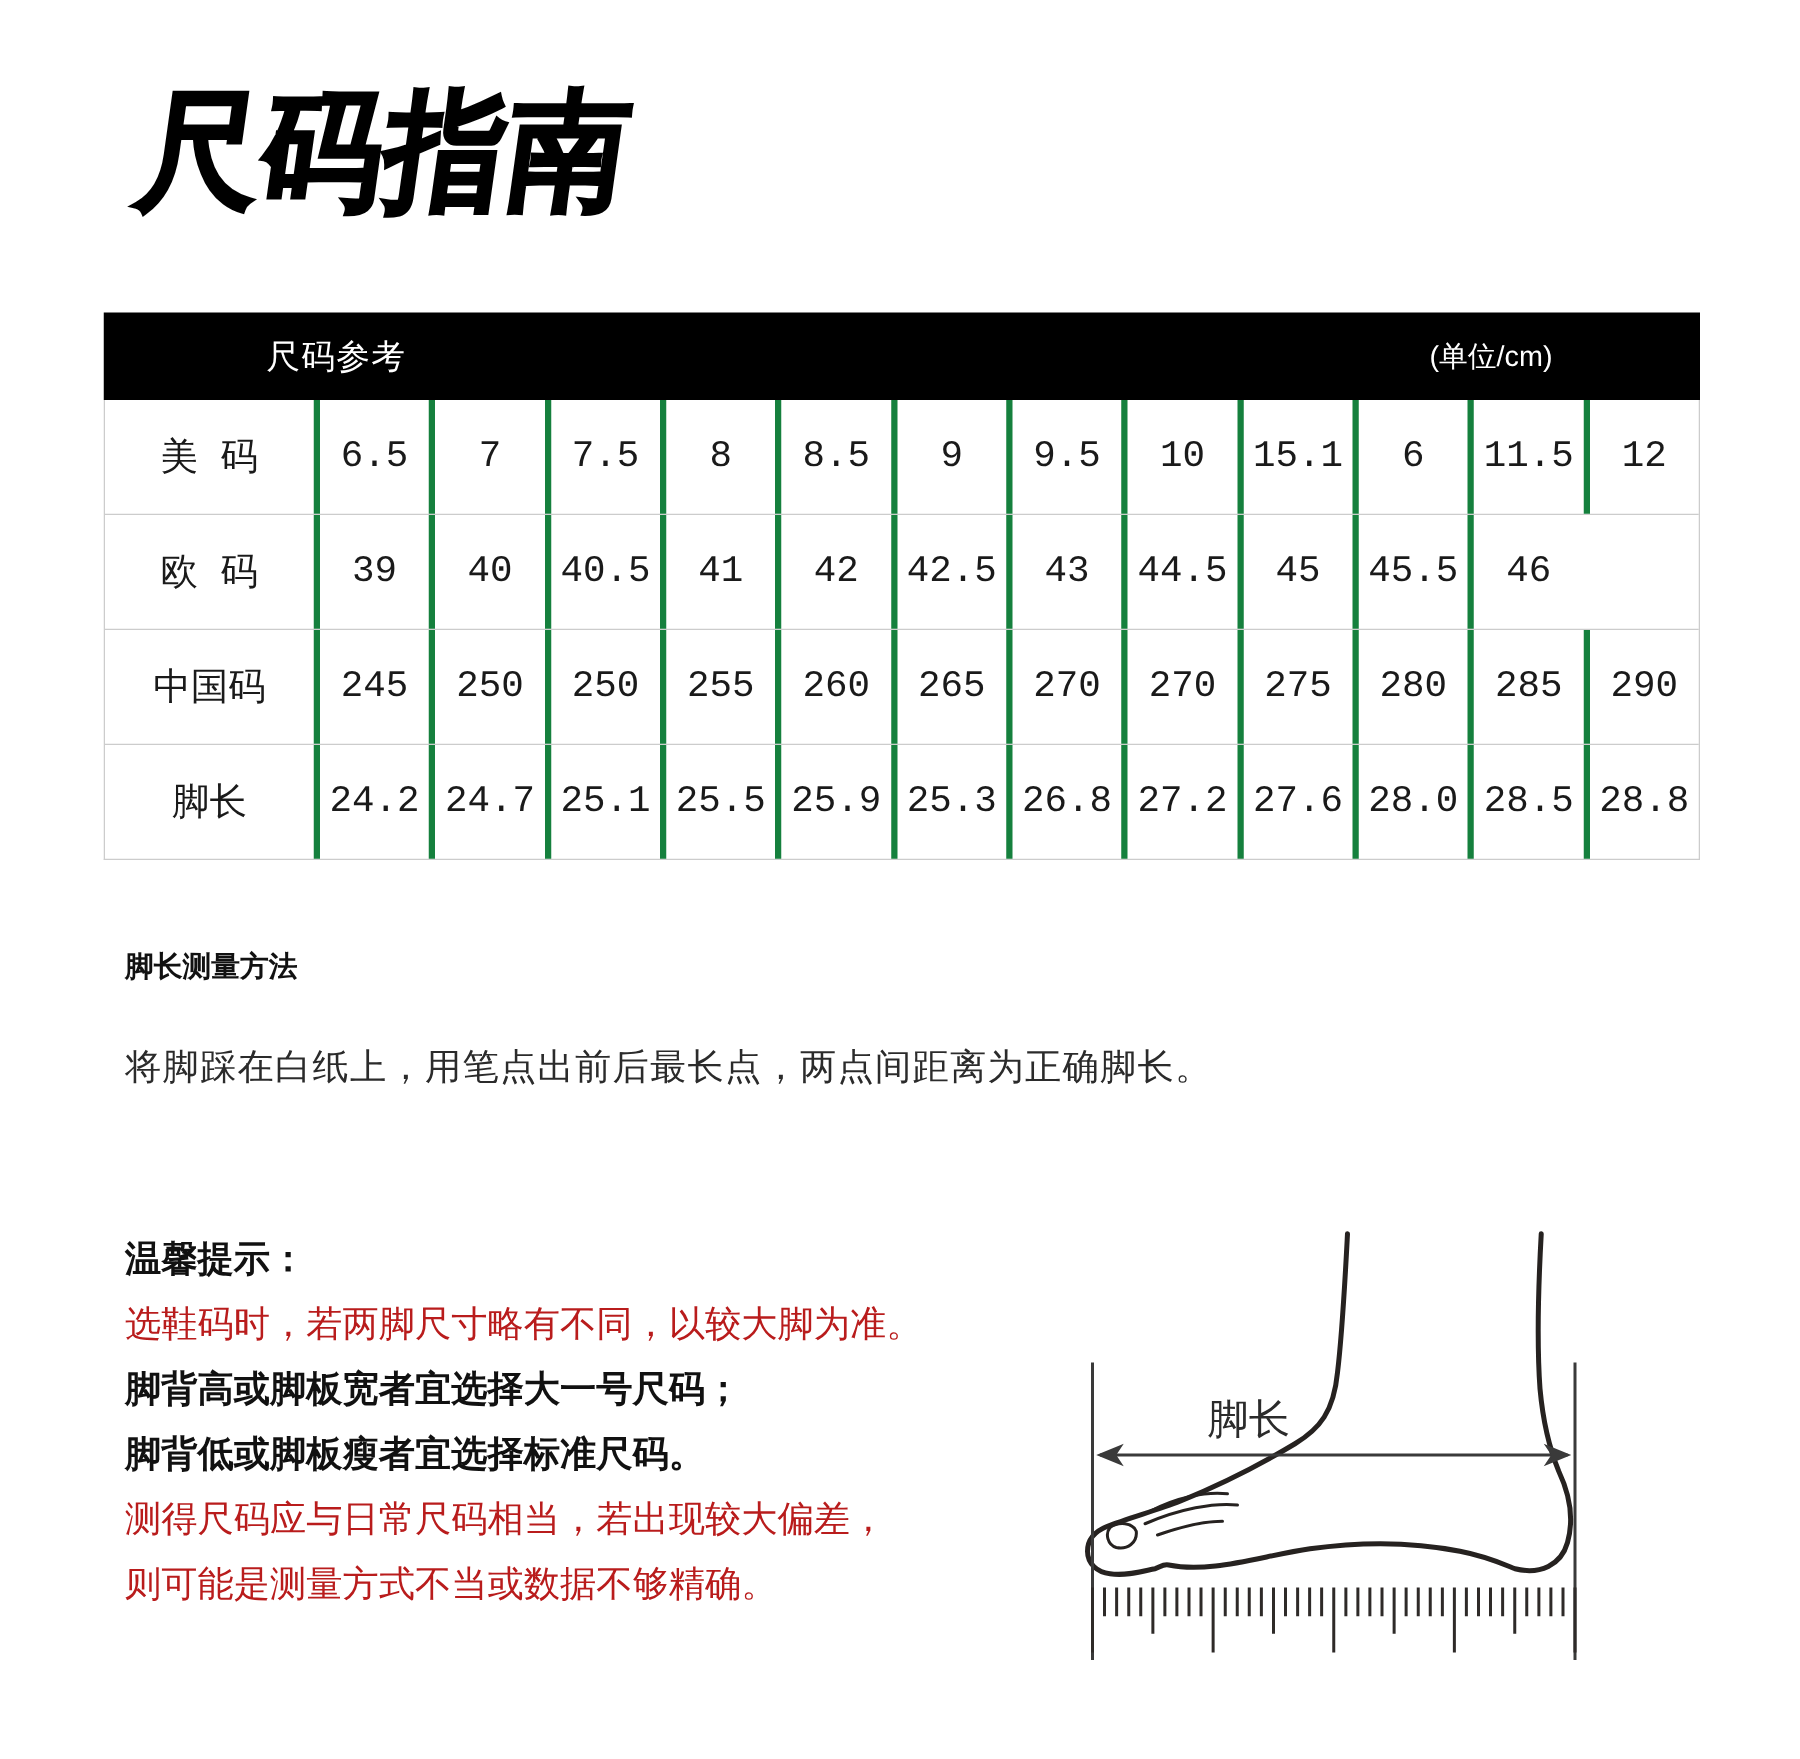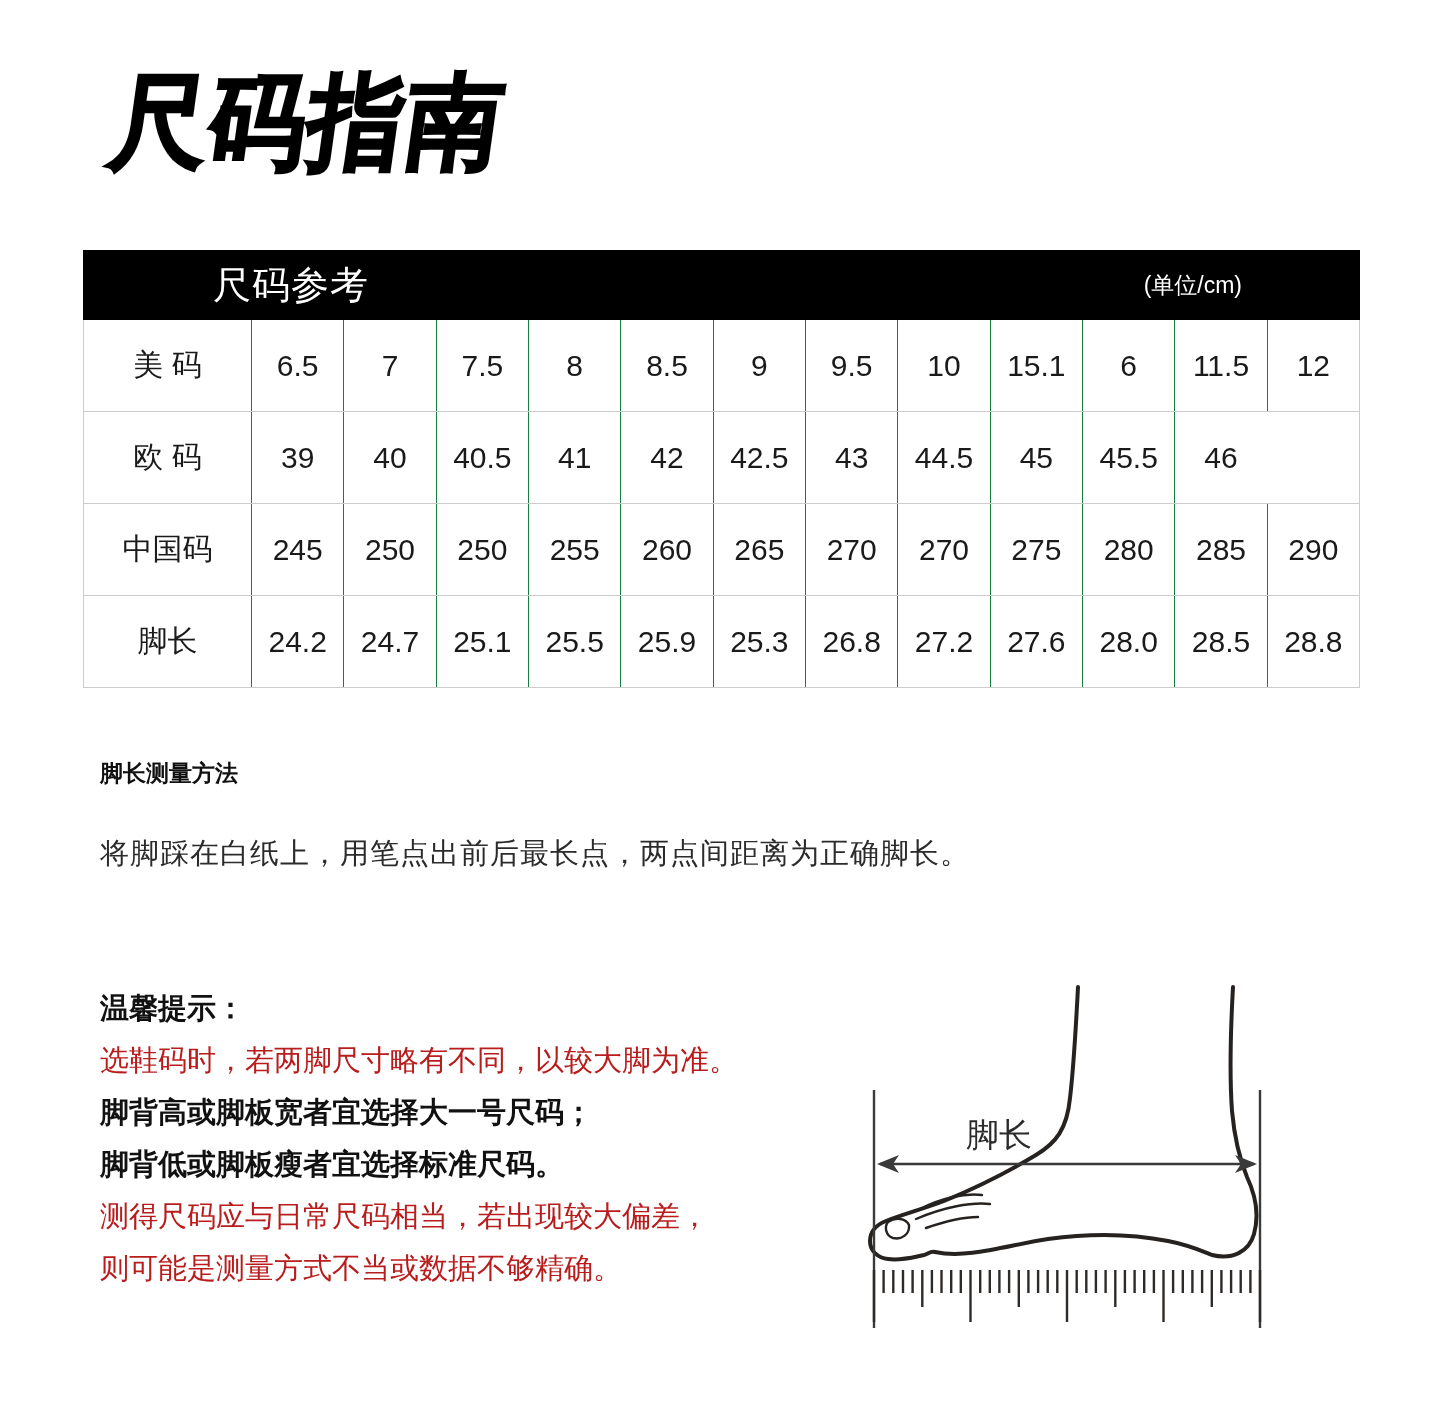--- a/index.html
+++ b/index.html
@@ -41,41 +41,42 @@
   }
   .table-header {
     height: 70px;
     background: #000000;
     color: #ffffff;
     display: flex;
     align-items: center;
     justify-content: space-between;
     padding: 0 118px 0 130px;
   }
-  .th-title { font-size: 38px; letter-spacing: 1px; }
+  .th-title { font-size: 27px; letter-spacing: 1px; }
   .th-unit  { font-size: 23px; }
   .table-grid {
     border: 1px solid #cccccc;
     border-top: none;
+    font-family: Liberation Mono, monospace;
   }
   .trow {
     display: grid;
     grid-template-columns: 167px repeat(12, 1fr);
   }
   .trow + .trow { border-top: 1px solid #cccccc; }
   .cell {
     height: 91px;
     display: flex;
     align-items: center;
     justify-content: center;
     font-size: 30px;
     color: #1a1a1a;
     white-space: nowrap;
   }
-  .cell + .cell { border-left: 1px solid #15803d; }
+  .cell + .cell { border-left: 5px solid #15803d; }
   .cell.label { font-weight: 500; }
 
   
   .measure-section {
     position: absolute;
     left: 100px;
     top: 758px;
     width: 1050px;
   }
   .measure-heading {

